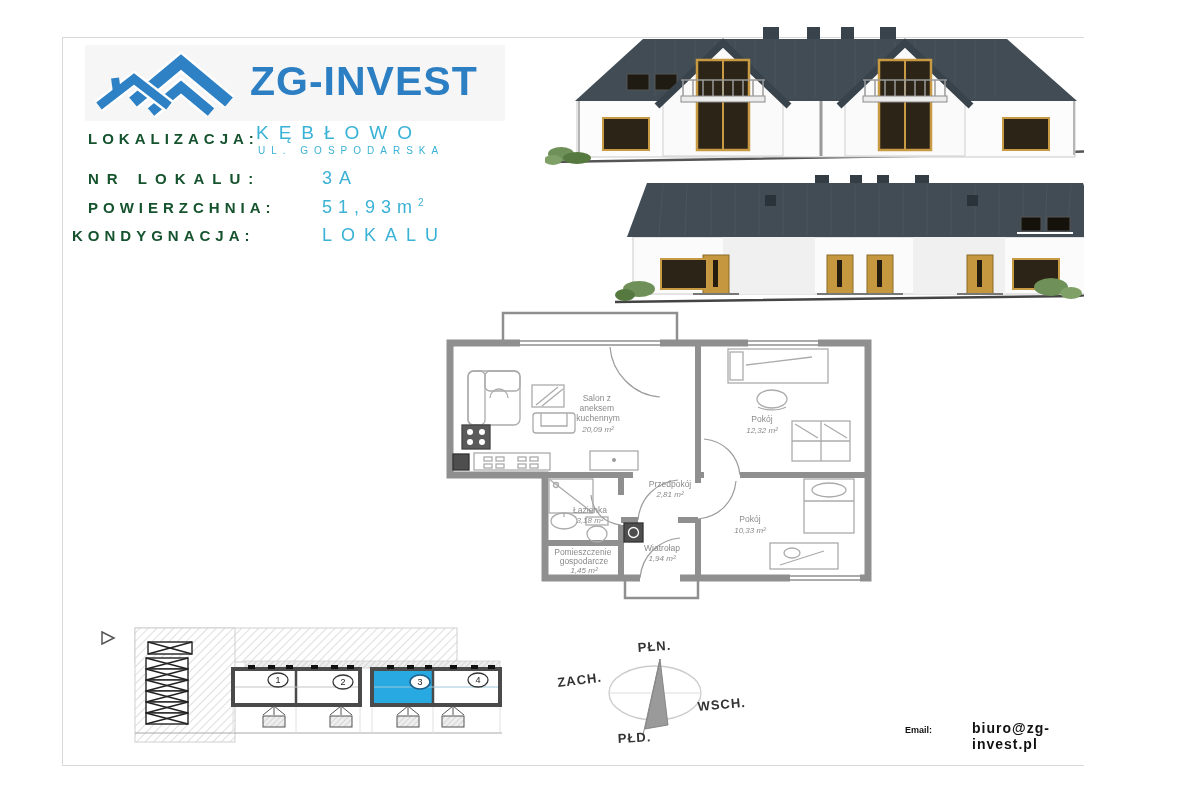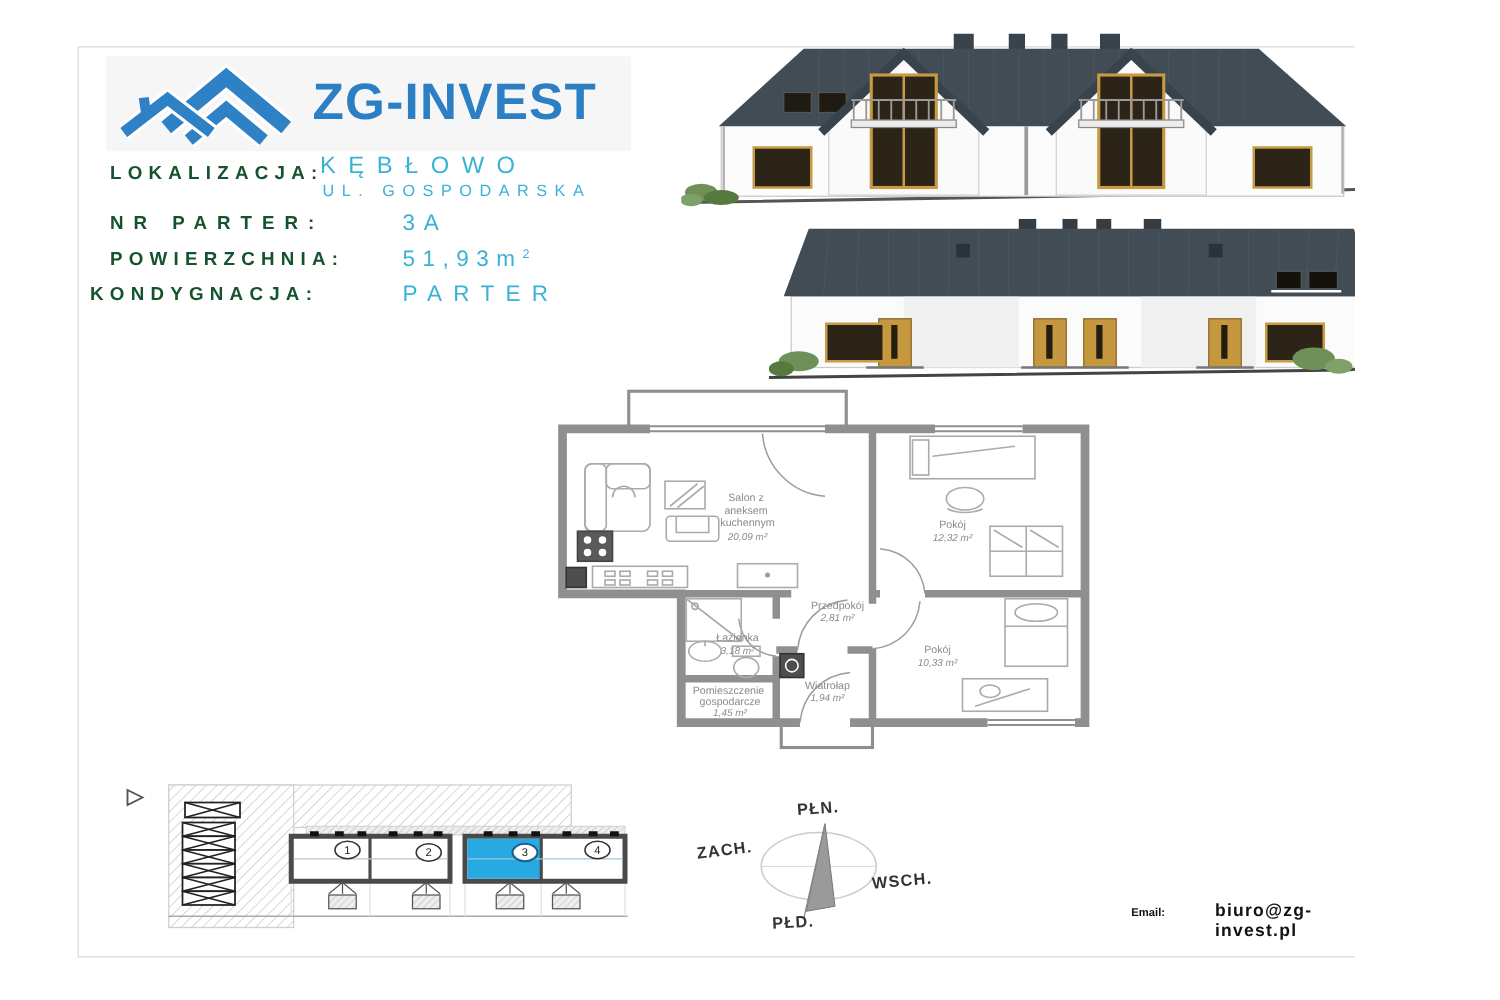--- a/index.html
+++ b/index.html
@@ -4,21 +4,21 @@
 <style>
   html,body{margin:0;padding:0;background:#ffffff;}
   #stage{position:relative;width:1084px;height:800px;background:#ffffff;overflow:hidden;
          font-family:"Liberation Sans",sans-serif;}
   .abs{position:absolute;}
   #sheet{left:62px;top:37px;width:1075px;height:727px;border:1px solid #d9d9d9;background:#ffffff;}
   #logo-box{left:85px;top:45px;width:420px;height:76px;background:#f6f6f6;}
   .brand-text{left:250px;top:58px;font-size:41px;font-weight:800;color:#2c7fc3;letter-spacing:1px;}
   .hdr-label{color:#14532d;font-weight:700;font-size:15px;letter-spacing:5px;white-space:nowrap;}
   .hdr-value{color:#3ab2d6;font-weight:400;white-space:nowrap;}
-  .street{font-size:13px;letter-spacing:6px;text-align:center;}
+  .street{font-size:10px;letter-spacing:6px;text-align:center;}
   .fineprint{font-family:"DejaVu Sans Mono",monospace;font-size:7px;color:#8a8a8a;letter-spacing:1px;}
   .sales-title{font-size:19px;font-weight:800;color:#111;letter-spacing:2px;}
   .email-label{font-size:9px;font-weight:800;color:#111;text-align:center;}
   .email-value{font-size:14px;font-weight:800;color:#111;letter-spacing:1px;}
   svg text{font-family:"Liberation Sans",sans-serif;}
   .room-name,.room-area{fill:#8a8a8a;}
 </style>
 </head>
 <body>
 
@@ -35,28 +35,28 @@
     <path d="M4 58 L39 31 L74 58" fill="none" stroke="#ffffff" stroke-width="14"></path>
     <path d="M4 58 L39 31 L74 58" fill="none" stroke="#2e81c4" stroke-width="9"></path>
     <rect x="17" y="30" width="8" height="14" fill="#2e81c4" transform="rotate(-8 21 37)"></rect>
   </svg>
   <div class="abs brand-text">ZG-INVEST</div>
 
   <div class="abs hdr-label" style="left:88px;top:130px">LOKALIZACJA:</div>
   <div class="abs hdr-value" style="left:256px;top:122px;font-size:19px;letter-spacing:10px">KĘBŁOWO</div>
   <div class="abs hdr-value street" style="left:258px;top:145px">UL. GOSPODARSKA</div>
 
-  <div class="abs hdr-label" style="left:88px;top:170px;letter-spacing:8px">NR PARTER:</div>
+  <div class="abs hdr-label" style="left:88px;top:170px;letter-spacing:8px">NR LOKALU:</div>
   <div class="abs hdr-value" style="left:322px;top:168px;font-size:18px;letter-spacing:7px">3A</div>
 
   <div class="abs hdr-label" style="left:88px;top:199px">POWIERZCHNIA:</div>
   <div class="abs hdr-value" style="left:322px;top:197px;font-size:18px;letter-spacing:6px"><span>51,93</span><span>m</span><sup style="font-size:10px">2</sup></div>
 
   <div class="abs hdr-label" style="left:72px;top:227px">KONDYGNACJA:</div>
-  <div class="abs hdr-value" style="left:322px;top:225px;font-size:18px;letter-spacing:9px">PARTER</div>
+  <div class="abs hdr-value" style="left:322px;top:225px;font-size:18px;letter-spacing:9px">LOKALU</div>
 
   <svg class="abs" style="left:545px;top:22px" width="600" height="150" viewBox="0 0 600 150">
     <polyline points="5,140 420,133 595,128" fill="none" stroke="#555" stroke-width="2.5"></polyline>
     <rect x="218" y="5" width="16" height="13" fill="#39434b"></rect>
     <rect x="262" y="5" width="13" height="13" fill="#39434b"></rect>
     <rect x="296" y="5" width="13" height="13" fill="#39434b"></rect>
     <rect x="335" y="5" width="16" height="13" fill="#39434b"></rect>
     <rect x="32" y="78" width="498" height="57" fill="#fcfcfc" stroke="#c9c9c9" stroke-width="1"></rect>
     <polygon points="30,79 98,17 462,17 532,79" fill="#414c55"></polygon>
     <g stroke="#4b555e" stroke-width="1">

